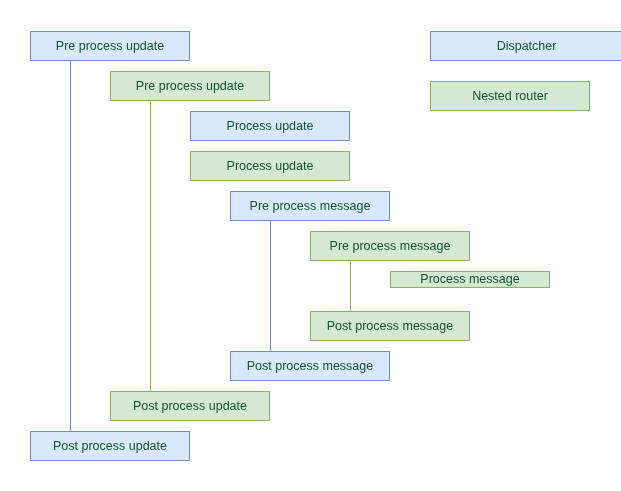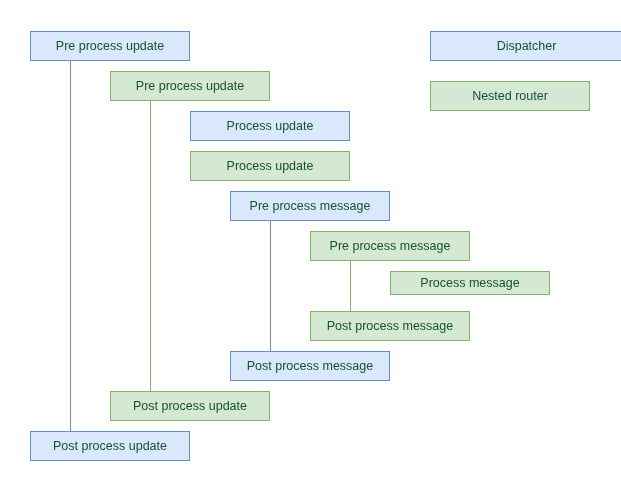--- a/index.html
+++ b/index.html
@@ -64,21 +64,21 @@
   <div class="edge v router" id="edge-1" style="left: 150px; top: 101px; height: 290px;"></div>
   <div class="edge v dispatcher" id="edge-2" style="left: 270px; top: 221px; height: 130px;"></div>
   <div class="edge v router" id="edge-3" style="left: 350px; top: 261px; height: 50px;"></div>
 
   <div class="node dispatcher" id="node-0" style="left: 30px; top: 31px; width: 160px; height: 30px;">Pre process update</div>
   <div class="node router" id="node-1" style="left: 110px; top: 71px; width: 160px; height: 30px;">Pre process update</div>
   <div class="node dispatcher" id="node-2" style="left: 190px; top: 111px; width: 160px; height: 30px;">Process update</div>
   <div class="node router" id="node-3" style="left: 190px; top: 151px; width: 160px; height: 30px;">Process update</div>
   <div class="node dispatcher" id="node-4" style="left: 230px; top: 191px; width: 160px; height: 30px;">Pre process message</div>
   <div class="node router" id="node-5" style="left: 310px; top: 231px; width: 160px; height: 30px;">Pre process message</div>
-  <div class="node router" id="node-6" style="left: 390px; top: 271px; width: 160px; height: 24px;">Process message</div>
+  <div class="node router" id="node-6" style="left: 390px; top: 271px; width: 160px; height: 17px;">Process message</div>
   <div class="node router" id="node-7" style="left: 310px; top: 311px; width: 160px; height: 30px;">Post process message</div>
   <div class="node dispatcher" id="node-8" style="left: 230px; top: 351px; width: 160px; height: 30px;">Post process message</div>
   <div class="node router" id="node-9" style="left: 110px; top: 391px; width: 160px; height: 30px;">Post process update</div>
   <div class="node dispatcher" id="node-10" style="left: 30px; top: 431px; width: 160px; height: 30px;">Post process update</div>
 
   <div class="node dispatcher" id="legend-0" style="left: 430px; top: 31px; width: 193px; height: 30px;">Dispatcher</div>
   <div class="node router" id="legend-1" style="left: 430px; top: 81px; width: 160px; height: 30px;">Nested router</div>
 
 </div>
 

